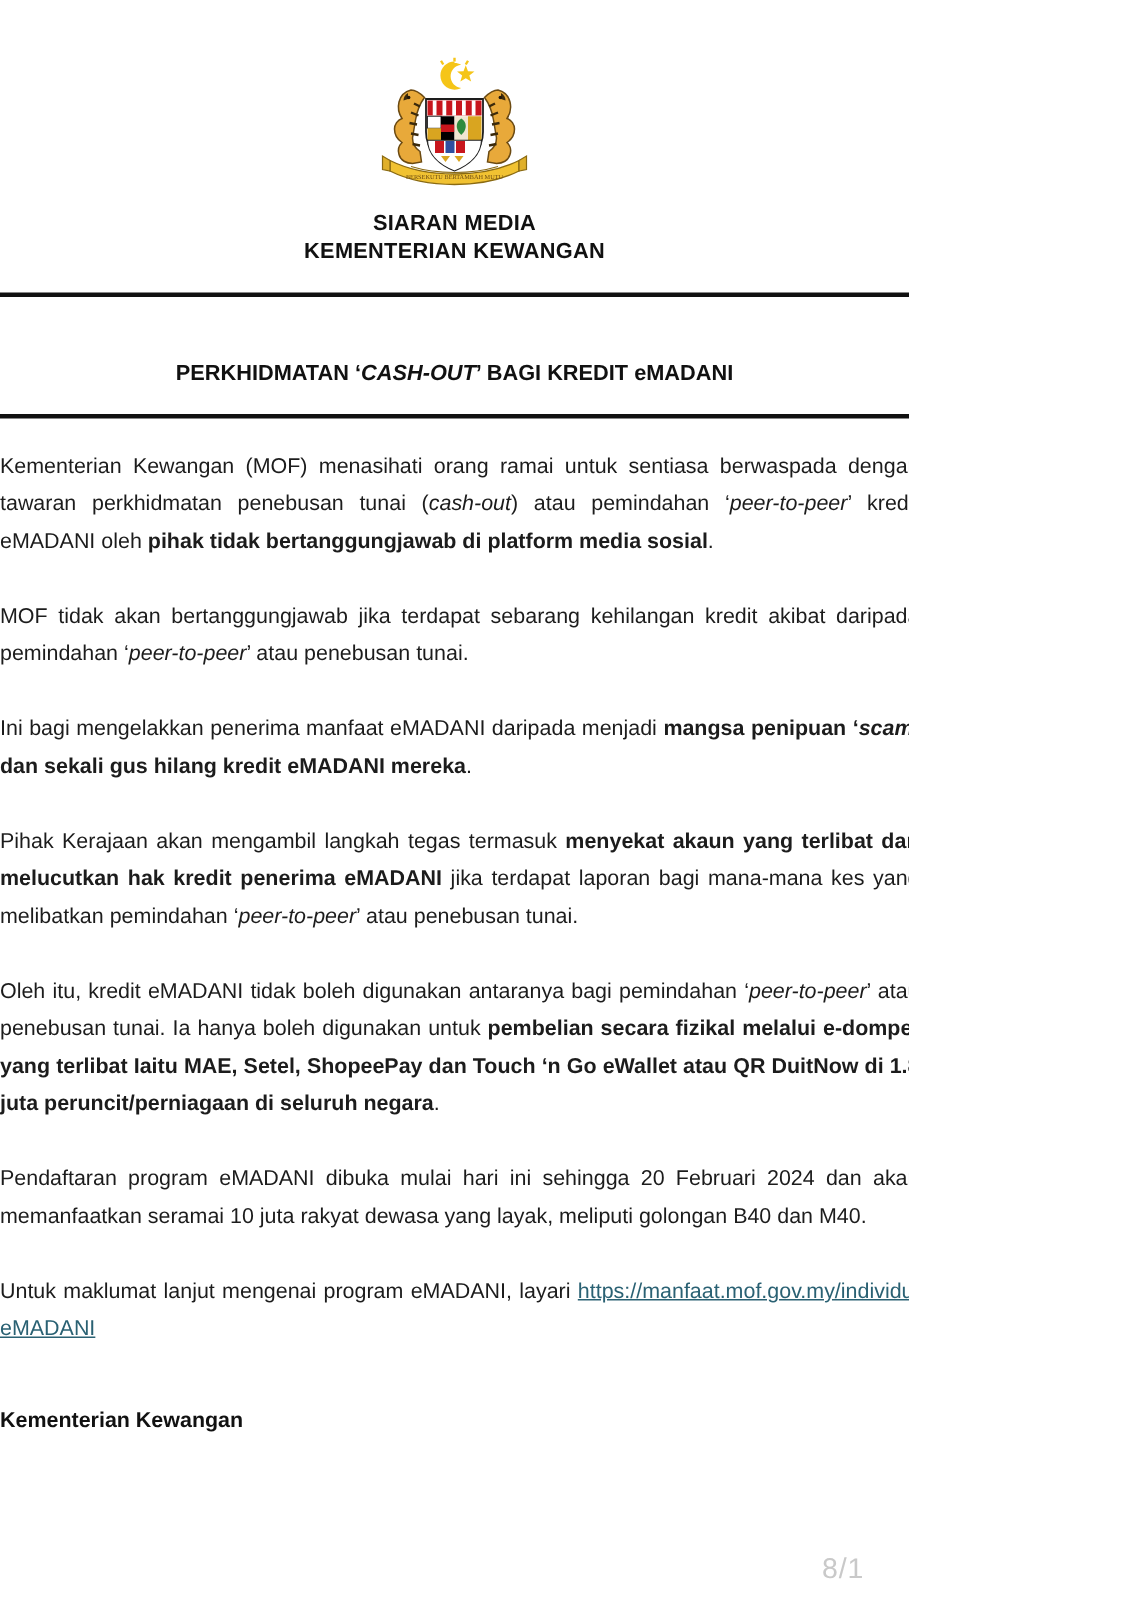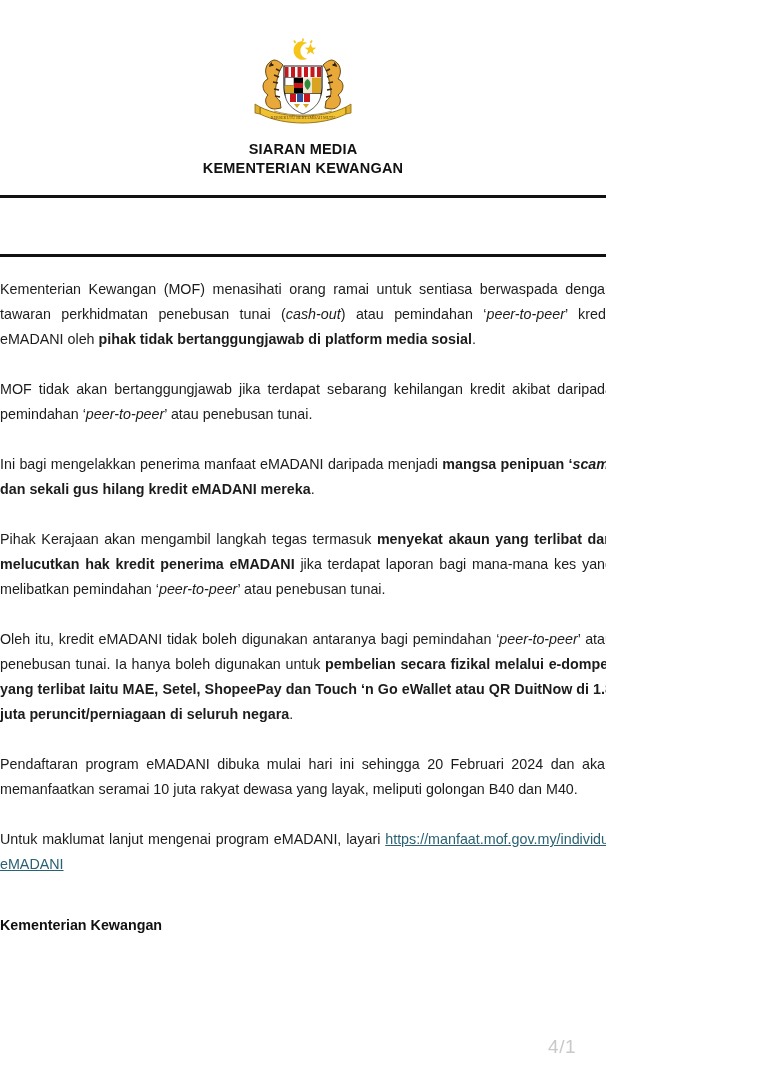--- a/index.html
+++ b/index.html
@@ -182,20 +182,21 @@
 
   <div class="header-titles">
     <div>SIARAN MEDIA</div>
     <div>KEMENTERIAN KEWANGAN</div>
   </div>
 
   <div class="rule rule-top"></div>
 
   <div class="doc-title">
     <br>
+    <span><span>PERKHIDMATAN ‘</span><i>CASH-OUT</i><span>’ BAGI KREDIT eMADANI</span></span>
   </div>
 
   <div class="rule rule-bottom"></div>
 
   <div class="body-block">
 
     <p class="para"><span>Kementerian Kewangan (MOF) menasihati orang ramai untuk sentiasa berwaspada dengan tawaran perkhidmatan penebusan tunai (</span><i>cash-out</i><span>) atau pemindahan ‘</span><i>peer-to-peer</i><span>’ kredit eMADANI oleh </span><b>pihak tidak bertanggungjawab di platform media sosial</b><span>.</span></p>
 
     <p class="para"><span>MOF tidak akan bertanggungjawab jika terdapat sebarang kehilangan kredit akibat daripada pemindahan ‘</span><i>peer-to-peer</i><span>’ atau penebusan tunai.</span></p>
 
@@ -209,15 +210,15 @@
     <p class="para"><span>Pendaftaran program eMADANI dibuka mulai hari ini sehingga 20 Februari 2024 dan akan memanfaatkan seramai 10 juta rakyat dewasa yang layak, meliputi golongan B40 dan M40.</span></p>
 
     <p class="para"><span>Untuk maklumat lanjut mengenai program eMADANI, layari </span><a class="link" href="#">https://manfaat.mof.gov.my/individu/eMADANI</a></p>
 
   </div>
 
   <div class="signature">
     <div>Kementerian Kewangan</div>
   </div>
 
-  <div class="page-number">4/1</div>
+  <div class="page-number">8/1</div>
 
 </div>
 
 </body></html>

